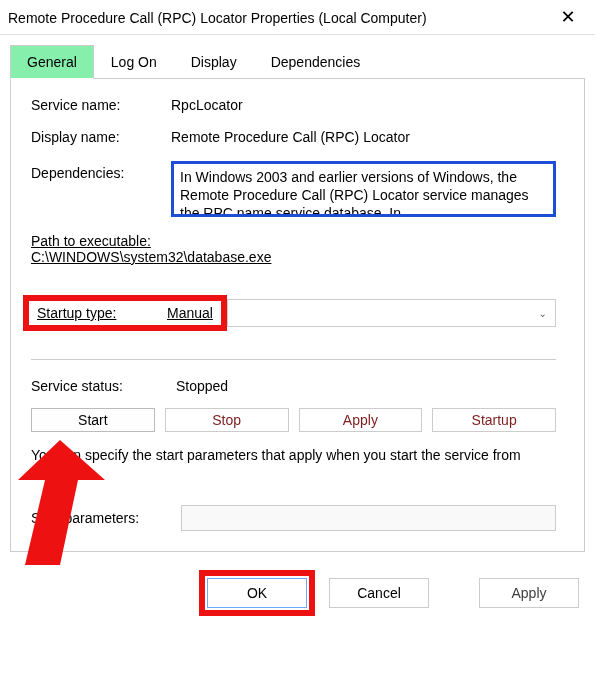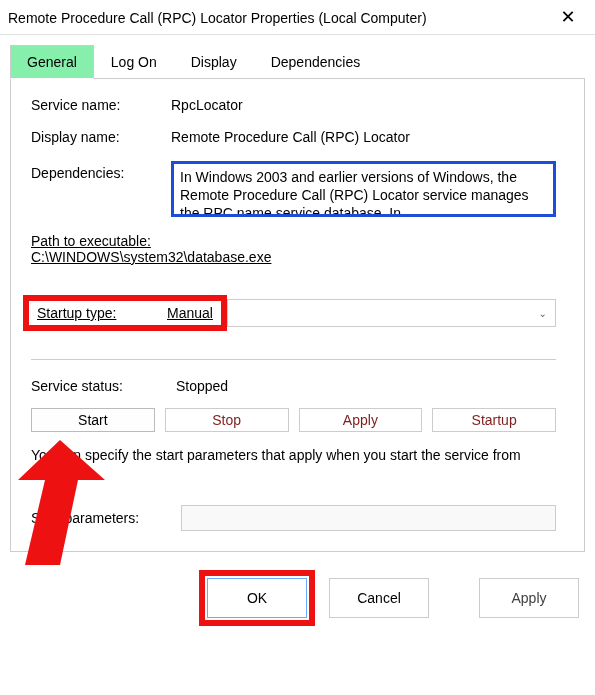--- a/index.html
+++ b/index.html
@@ -25,21 +25,21 @@
     .status-row .label-col { width: 145px; }
     .btn-row { display: flex; gap: 10px; margin-bottom: 14px; }
     .svc-btn { flex: 1; height: 24px; border: 1px solid #ccc; background: #fff; font-size: 14px; cursor: pointer; }
     .svc-btn.enabled { border: 1px solid #bbb; background: #fefefe; }
     .svc-btn.disabled { color: #7f1d1d; cursor: default; }
     .hint { margin-bottom: 20px; line-height: 1.4; }
     .params-row { display: flex; align-items: center; }
     .params-row .label-col { width: 150px; }
     .params-input { flex: 1; border: 1px solid #ccc; height: 26px; padding: 0 6px; background: #f9f9f9; color: #888; }
     .footer { display: flex; justify-content: flex-end; gap: 14px; padding: 18px 16px 8px 16px; align-items: center; }
-    .footer-btn { width: 100px; height: 40px; border: 1px solid #ccc; background: #fff; font-size: 14px; cursor: pointer; }
+    .footer-btn { width: 100px; height: 30px; border: 1px solid #ccc; background: #fff; font-size: 14px; cursor: pointer; }
     .ok-box { border: 6px solid #e11; padding: 2px; }
     .ok-box .footer-btn { border: 1px solid #6aa9ff; }
     .apply-btn { color: #404040; margin-left: 36px; }
     .arrow-svg { position: absolute; left: 0px; top: 440px; pointer-events: none; z-index: 10; }
   </style>
 </head>
 <body>
 
 <div class="titlebar">
   <span>Remote Procedure Call (RPC) Locator Properties (Local Computer)</span>

